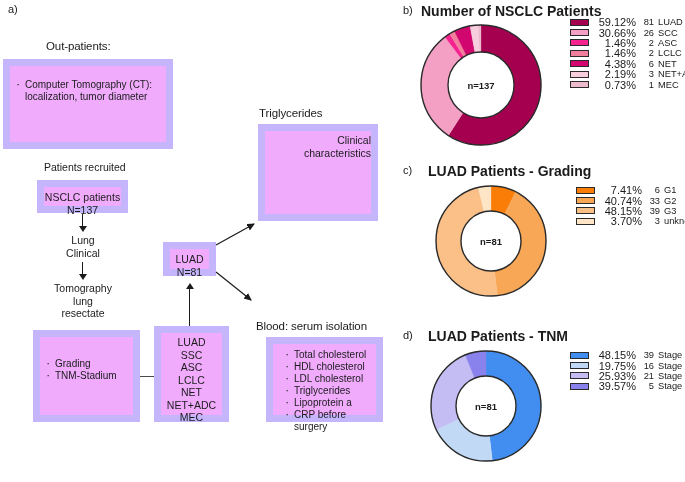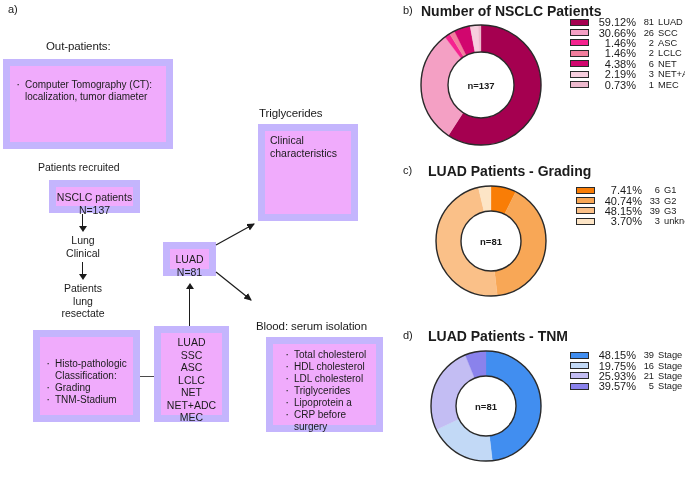--- a/index.html
+++ b/index.html
@@ -72,47 +72,46 @@
 <div class="abs panel-letter" style="left:8px;top:3px;">a)</div>
 
 <div class="abs ttl" style="left:46px;top:40px;">Out-patients:</div>
 
 <div class="box" style="left:3px;top:59px;width:170px;height:90px;">
   <ul class="bul" style="padding:13px 6px 0 4px;">
     <li>Computer Tomography (CT): localization, tumor diameter</li>
   </ul>
 </div>
 
-<div class="abs plain" style="left:38px;top:161px;">Patients recruited</div>
-
-<div class="box ctr" style="left:37px;top:180px;width:91px;height:33px;padding-top:4px;margin-left:12px;">
+<div class="abs plain" style="left:44px;top:161px;">Patients recruited</div>
+
+<div class="box ctr" style="left:37px;top:180px;width:91px;height:33px;padding-top:4px;">
   <div class="plain">NSCLC patients</div>
   <div class="plain">N=137</div>
 </div>
 
 <div class="vline" style="left:82px;top:214px;height:13px;"></div>
 <div class="arrowhead-down" style="left:78.5px;top:226px;"></div>
 
 <div class="abs plain ctr" style="left:42px;top:234px;width:82px;">
   <div>Lung</div>
   <div>Clinical</div>
 </div>
 
 <div class="vline" style="left:82px;top:262px;height:13px;"></div>
 <div class="arrowhead-down" style="left:78.5px;top:274px;"></div>
 
 <div class="abs plain ctr" style="left:42px;top:282px;width:82px;">
-  <div>Patients</div>
+  <div>Tomography</div>
   <div>lung</div>
   <div>resectate</div>
 </div>
 
 <div class="box" style="left:33px;top:330px;width:107px;height:92px;">
   <ul class="bul" style="padding:21px 4px 0 4px;">
-    <li>Histo-pathologic Classification:</li>
     <li>Grading</li>
     <li>TNM-Stadium</li>
   </ul>
 </div>
 
 <div class="hline" style="left:140px;top:376px;width:14px;"></div>
 
 <div class="box ctr" style="left:154px;top:326px;width:75px;height:96px;padding-top:3px;">
   <div class="plain">LUAD</div>
   <div class="plain">SSC</div>
@@ -135,26 +134,26 @@
   <defs>
     <marker id="ah" markerWidth="7" markerHeight="7" refX="5.6" refY="3" orient="auto">
       <path d="M0,0 L6.5,3 L0,6 z" fill="#1b1b1b"></path>
     </marker>
   </defs>
   <line x1="216" y1="245" x2="254" y2="224" stroke="#1b1b1b" stroke-width="1.2" marker-end="url(#ah)"></line>
   <line x1="216" y1="272" x2="251" y2="300" stroke="#1b1b1b" stroke-width="1.2" marker-end="url(#ah)"></line>
 </svg>
 
 <div class="abs ttl" style="left:259px;top:107px;">Triglycerides</div>
-<div class="box" style="left:258px;top:124px;width:100px;height:97px;">
+<div class="box" style="left:258px;top:124px;width:120px;height:97px;text-align:right;">
   <div class="plain" style="padding:3px 0 0 5px;">Clinical characteristics</div>
 </div>
 
 <div class="abs ttl" style="left:256px;top:320px;">Blood: serum isolation</div>
-<div class="box" style="left:266px;top:337px;width:117px;height:95px;">
+<div class="box" style="left:266px;top:337px;width:117px;height:85px;">
   <ul class="bul" style="padding:5px 0 0 10px;">
     <li>Total cholesterol</li>
     <li>HDL cholesterol</li>
     <li>LDL cholesterol</li>
     <li>Triglycerides</li>
     <li>Lipoprotein a</li>
     <li>CRP before surgery</li>
   </ul>
 </div>
 

